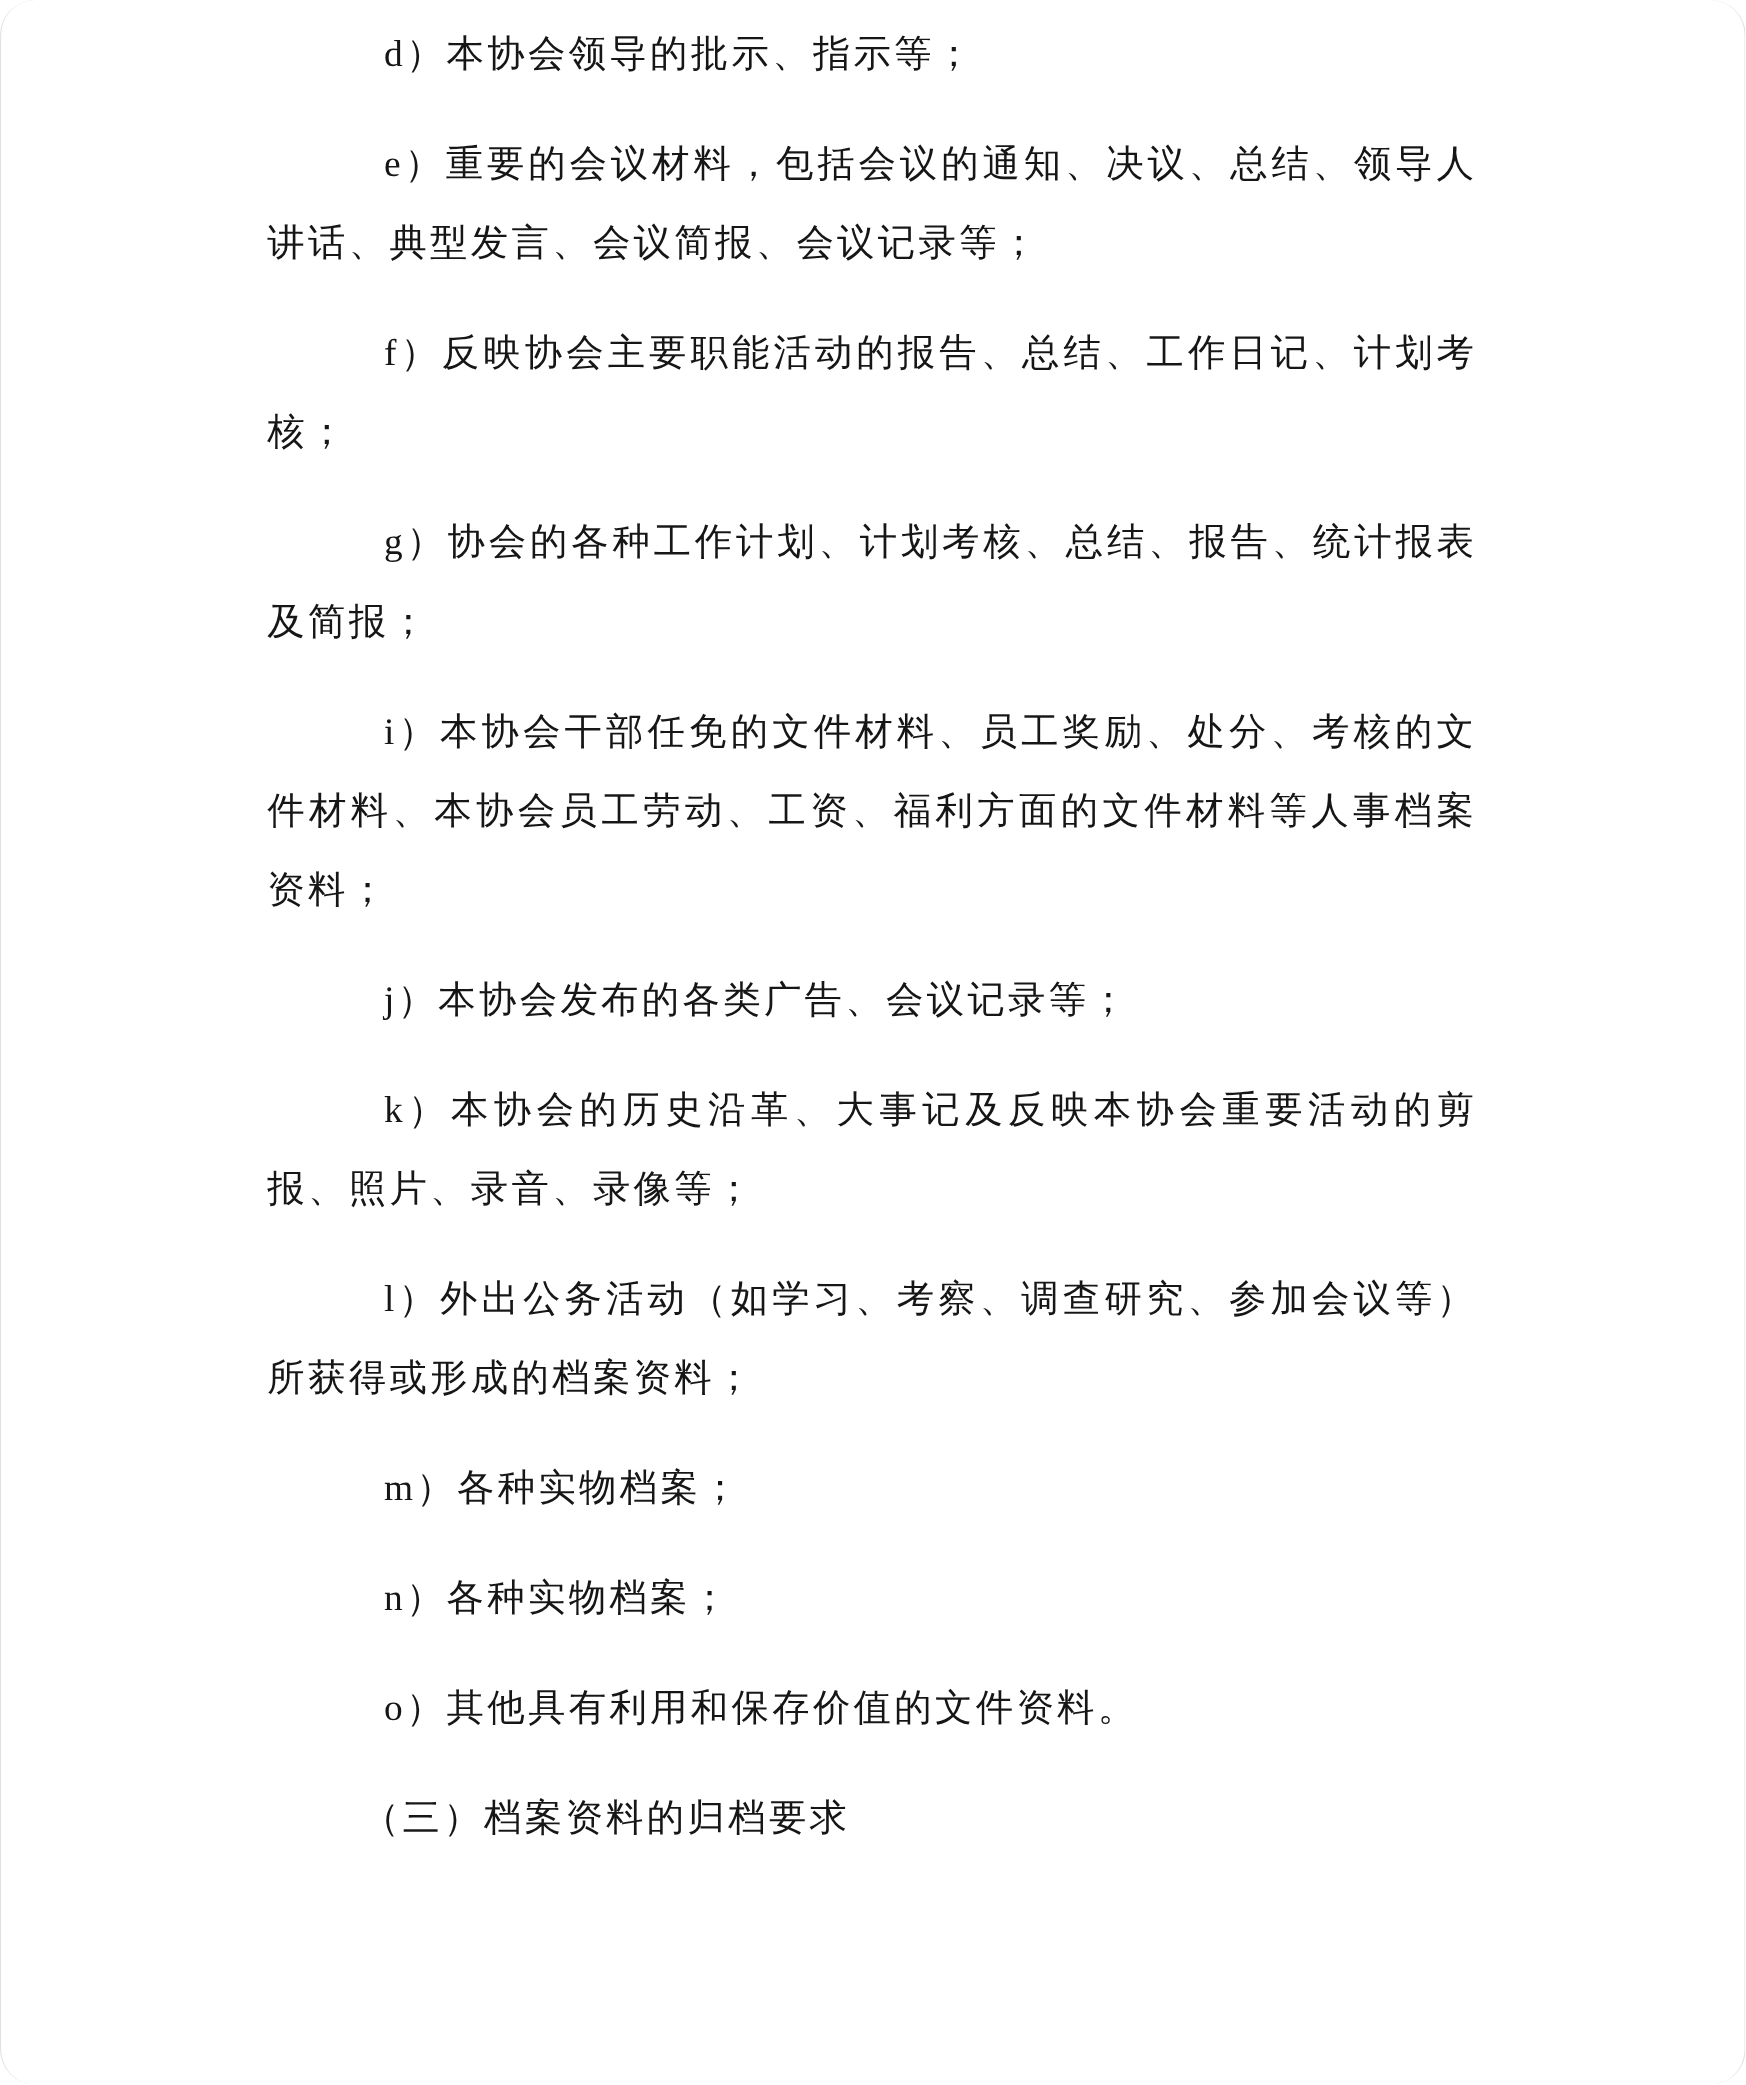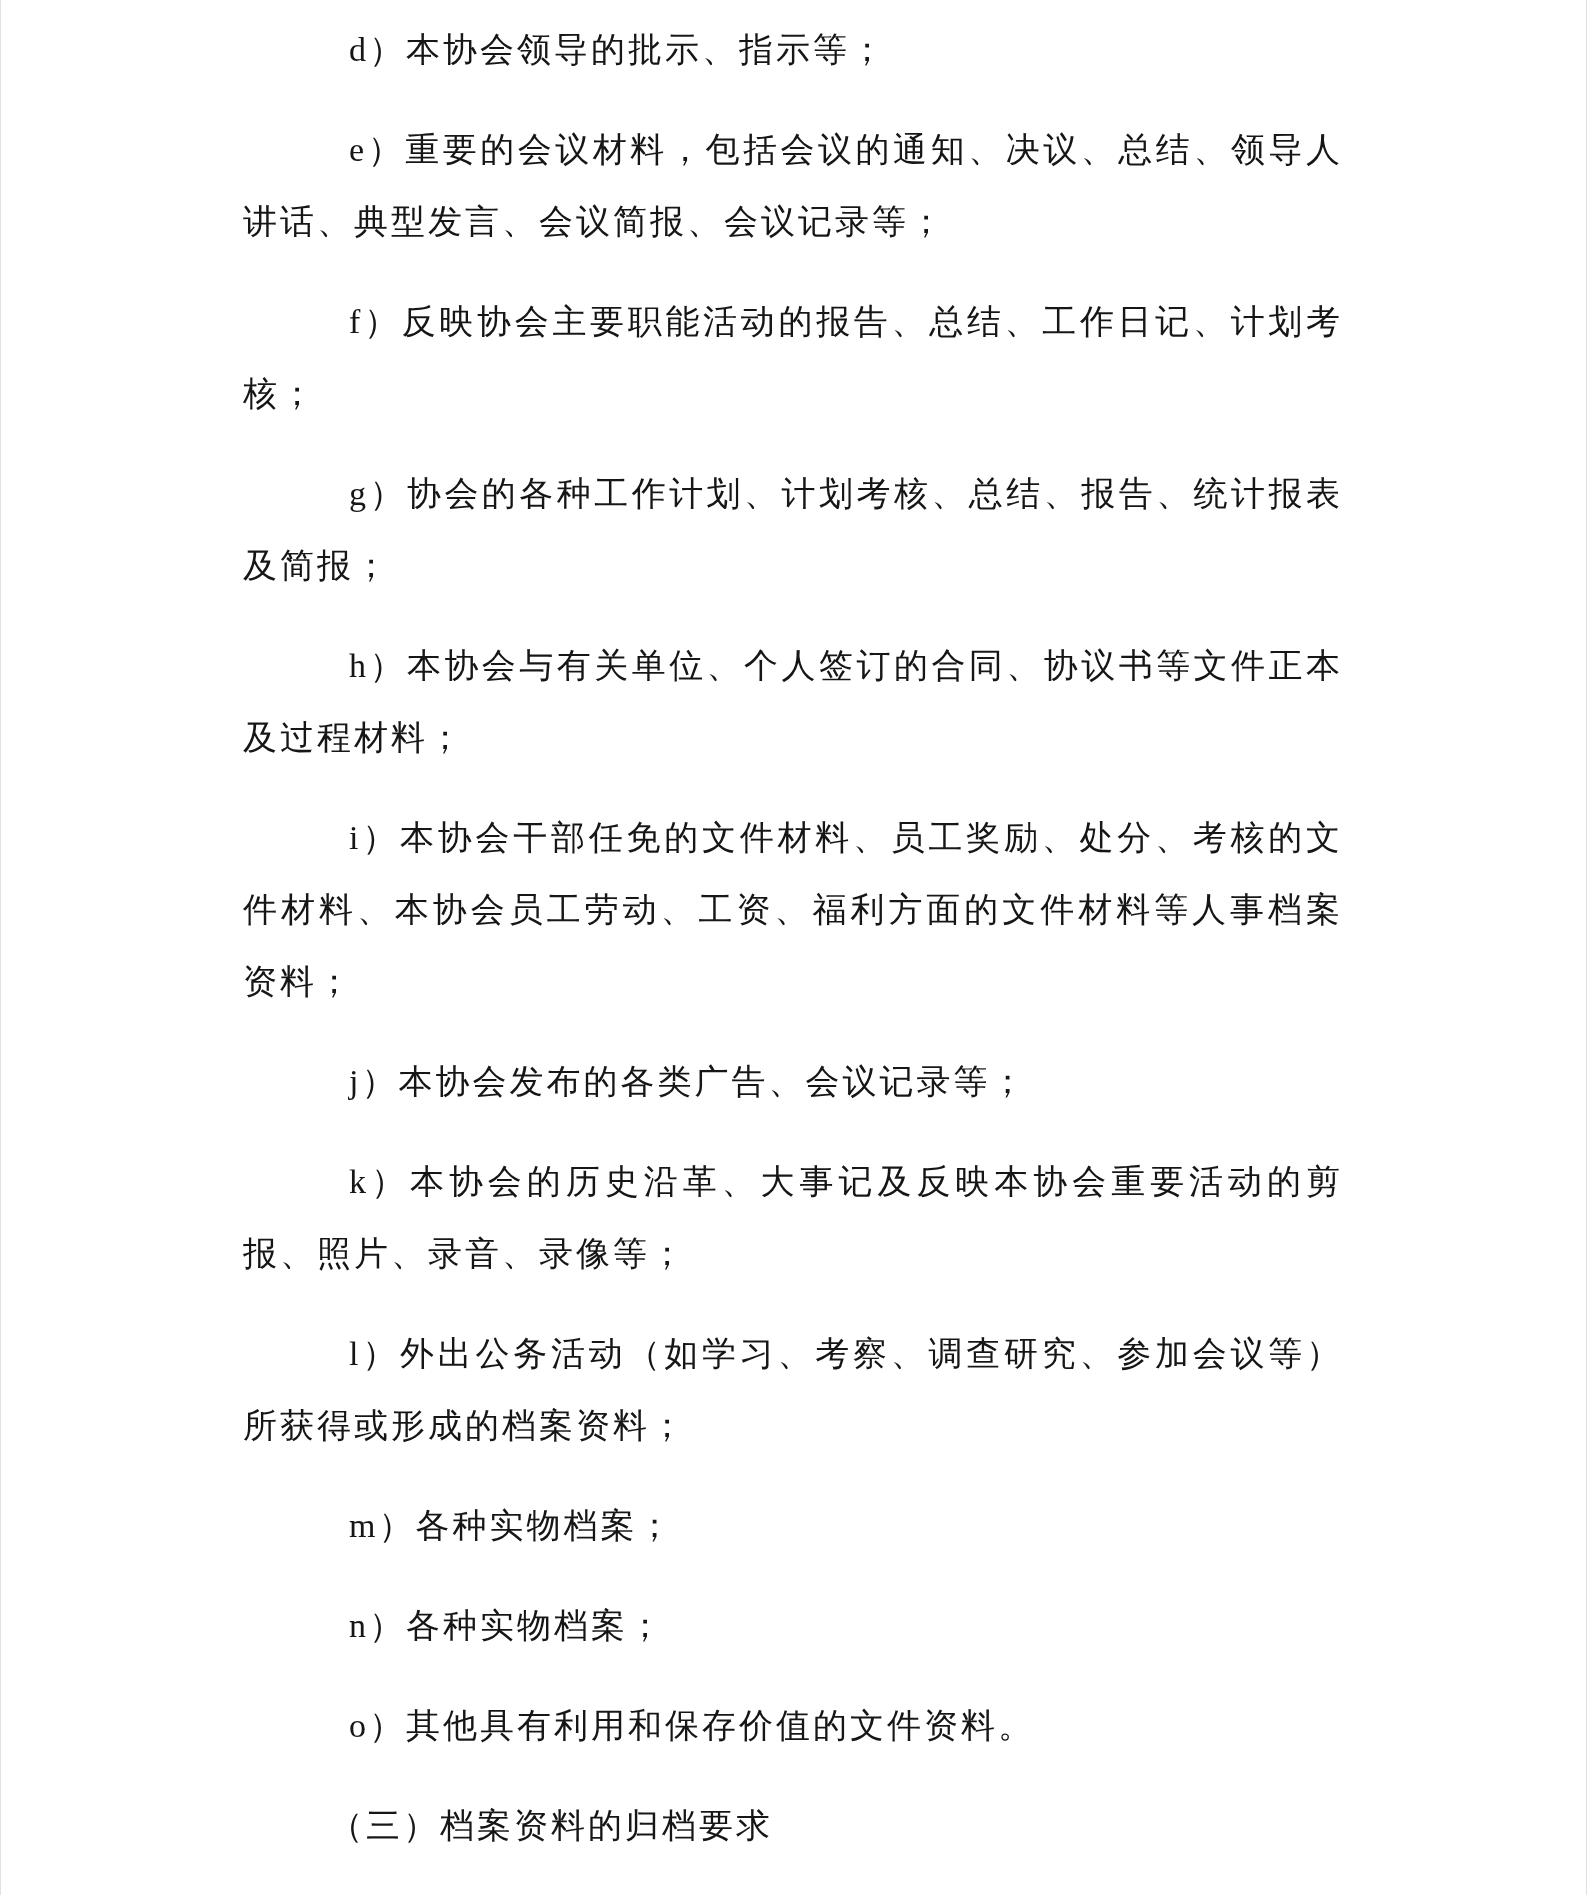--- a/index.html
+++ b/index.html
@@ -10,20 +10,21 @@
   .page {
     position: relative;
     width: 1587px;
     height: 1895px;
     box-sizing: border-box;
     background: #ffffff;
     border-left: 1px solid #e2e2e2;
     border-right: 1px solid #e0e0e0;
     overflow: hidden;
     font-family: "Liberation Serif", "DejaVu Serif", serif;
+    border-radius: 32px;
   }
   .content {
     position: absolute;
     left: 242px;
     top: 14px;
     width: 1100px;
     color: #161616;
     font-size: 34px;
     line-height: 72px;
     letter-spacing: 3px;
@@ -40,21 +41,20 @@
 </style>
 </head>
 <body>
 
 <div class="page">
   <div class="content">
     <p class="item">d）本协会领导的批示、指示等；</p>
     <p class="item">e）重要的会议材料，包括会议的通知、决议、总结、领导人讲话、典型发言、会议简报、会议记录等；</p>
     <p class="item">f）反映协会主要职能活动的报告、总结、工作日记、计划考核；</p>
     <p class="item">g）协会的各种工作计划、计划考核、总结、报告、统计报表及简报；</p>
-    <p class="item">h）本协会与有关单位、个人签订的合同、协议书等文件正本及过程材料；</p>
     <p class="item">i）本协会干部任免的文件材料、员工奖励、处分、考核的文件材料、本协会员工劳动、工资、福利方面的文件材料等人事档案资料；</p>
     <p class="item">j）本协会发布的各类广告、会议记录等；</p>
     <p class="item">k）本协会的历史沿革、大事记及反映本协会重要活动的剪报、照片、录音、录像等；</p>
     <p class="item">l）外出公务活动（如学习、考察、调查研究、参加会议等）所获得或形成的档案资料；</p>
     <p class="item">m）各种实物档案；</p>
     <p class="item">n）各种实物档案；</p>
     <p class="item">o）其他具有利用和保存价值的文件资料。</p>
     <p class="section-heading">（三）档案资料的归档要求</p>
   </div>
 </div>

